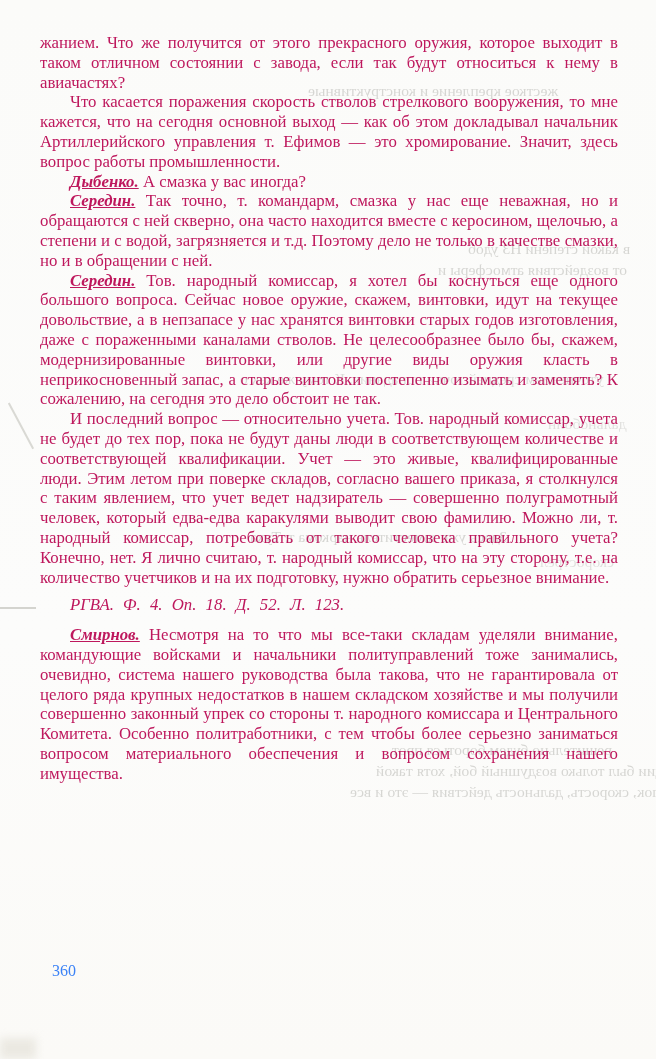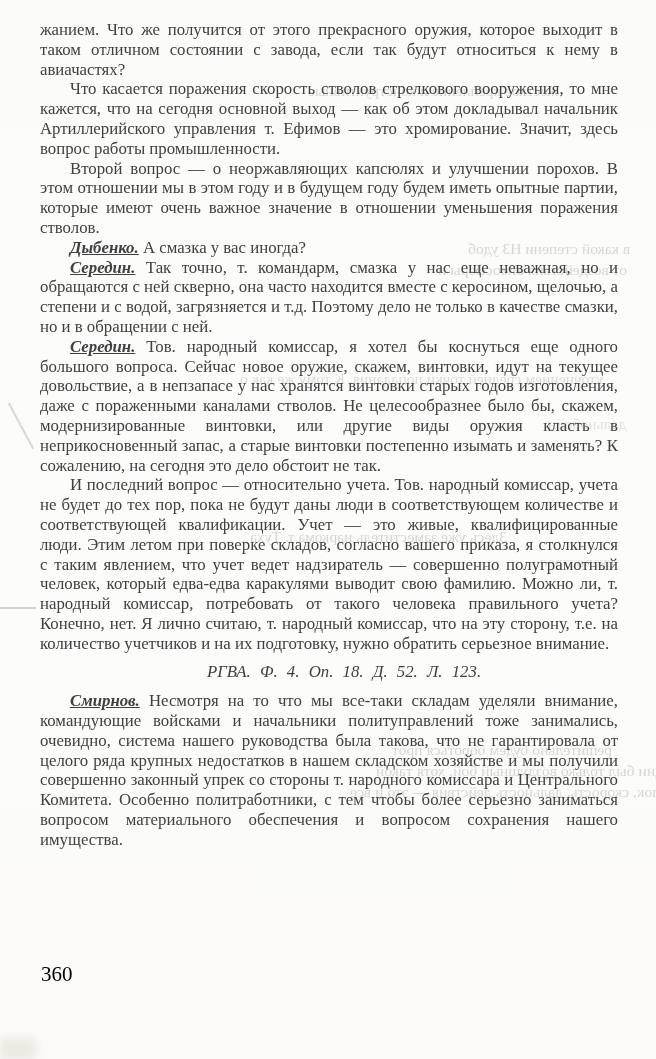--- a/index.html
+++ b/index.html
@@ -5,41 +5,41 @@
   html, body { margin: 0; padding: 0; }
   body {
     width: 656px; height: 1059px;
     position: relative;
     overflow: hidden;
     background: linear-gradient(180deg, #fbfbf9 0%, #fcfcfb 60%, #fbfaf7 100%);
     font-family: "Liberation Serif", "DejaVu Serif", serif;
   }
   .text-block {
     position: absolute;
-    left: 40px; top: 20px; width: 578px;
-    color: #404040;
+    left: 40px; top: 33px; width: 578px;
+    color: #be185d;
     font-size: 16.8px;
     line-height: 19.8px;
     text-align: justify;
   }
   .para { margin: 0; padding: 0; }
   .indent { text-indent: 30px; }
   .speaker { font-style: italic; font-weight: bold; text-decoration: underline; }
   .citation {
     margin: 8px 0 10px 0;
     text-indent: 30px;
     font-style: italic;
     word-spacing: 5px;
-    text-align: center;
+    text-align: left;
   }
   .pagenum {
     position: absolute;
-    left: 41px; top: 962px;
-    font-size: 21px;
-    color: #000000;
+    left: 52px; top: 962px;
+    font-size: 16px;
+    color: #3b82f6;
   }
   
   .ghost {
     position: absolute;
     color: #92928c;
     opacity: 0.35;
     filter: blur(0.7px);
     transform: scaleX(-1);
     font-size: 15.6px;
     white-space: nowrap;
@@ -94,21 +94,20 @@
 <div class="scratch"></div>
 <div class="margin-dash"></div>
 <div class="corner-shade"></div>
 
 <div class="text-block">
 
   <p class="para"><span>жанием. Что же получится от этого прекрасного оружия, которое выходит в таком отличном состоянии с завода, если так будут относиться к нему в авиачастях?</span></p>
 
   <p class="para indent"><span>Что касается поражения скорость стволов стрелкового вооружения, то мне кажется, что на сегодня основной выход — как об этом докладывал начальник Артиллерийского управления т. Ефимов — это хромирование. Значит, здесь вопрос работы промышленности.</span></p>
 
-  <p class="para indent"><span>Второй вопрос — о неоржавляющих капсюлях и улучшении порохов. В этом отношении мы в этом году и в будущем году будем иметь опытные партии, которые имеют очень важное значение в отношении уменьшения поражения стволов.</span></p>
 
   <p class="para indent"><b class="speaker">Дыбенко.</b><span> А смазка у вас иногда?</span></p>
 
   <p class="para indent"><b class="speaker">Середин.</b><span> Так точно, т. командарм, смазка у нас еще неважная, но и обращаются с ней скверно, она часто находится вместе с керосином, щелочью, а степени и с водой, загрязняется и т.д. Поэтому дело не только в качестве смазки, но и в обращении с ней.</span></p>
 
 
   <p class="para indent"><b class="speaker">Середин.</b><span> Тов. народный комиссар, я хотел бы коснуться еще одного большого вопроса. Сейчас новое оружие, скажем, винтовки, идут на текущее довольствие, а в непзапасе у нас хранятся винтовки старых годов изготовления, даже с пораженными каналами стволов. Не целесообразнее было бы, скажем, модернизированные винтовки, или другие виды оружия класть в неприкосновенный запас, а старые винтовки постепенно изымать и заменять? К сожалению, на сегодня это дело обстоит не так.</span></p>
 
   <p class="para indent"><span>И последний вопрос — относительно учета. Тов. народный комиссар, учета не будет до тех пор, пока не будут даны люди в соответствующем количестве и соответствующей квалификации. Учет — это живые, квалифицированные люди. Этим летом при поверке складов, согласно вашего приказа, я столкнулся с таким явлением, что учет ведет надзиратель — совершенно полуграмотный человек, который едва-едва каракулями выводит свою фамилию. Можно ли, т. народный комиссар, потребовать от такого человека правильного учета? Конечно, нет. Я лично считаю, т. народный комиссар, что на эту сторону, т.е. на количество учетчиков и на их подготовку, нужно обратить серьезное внимание.</span></p>
 

